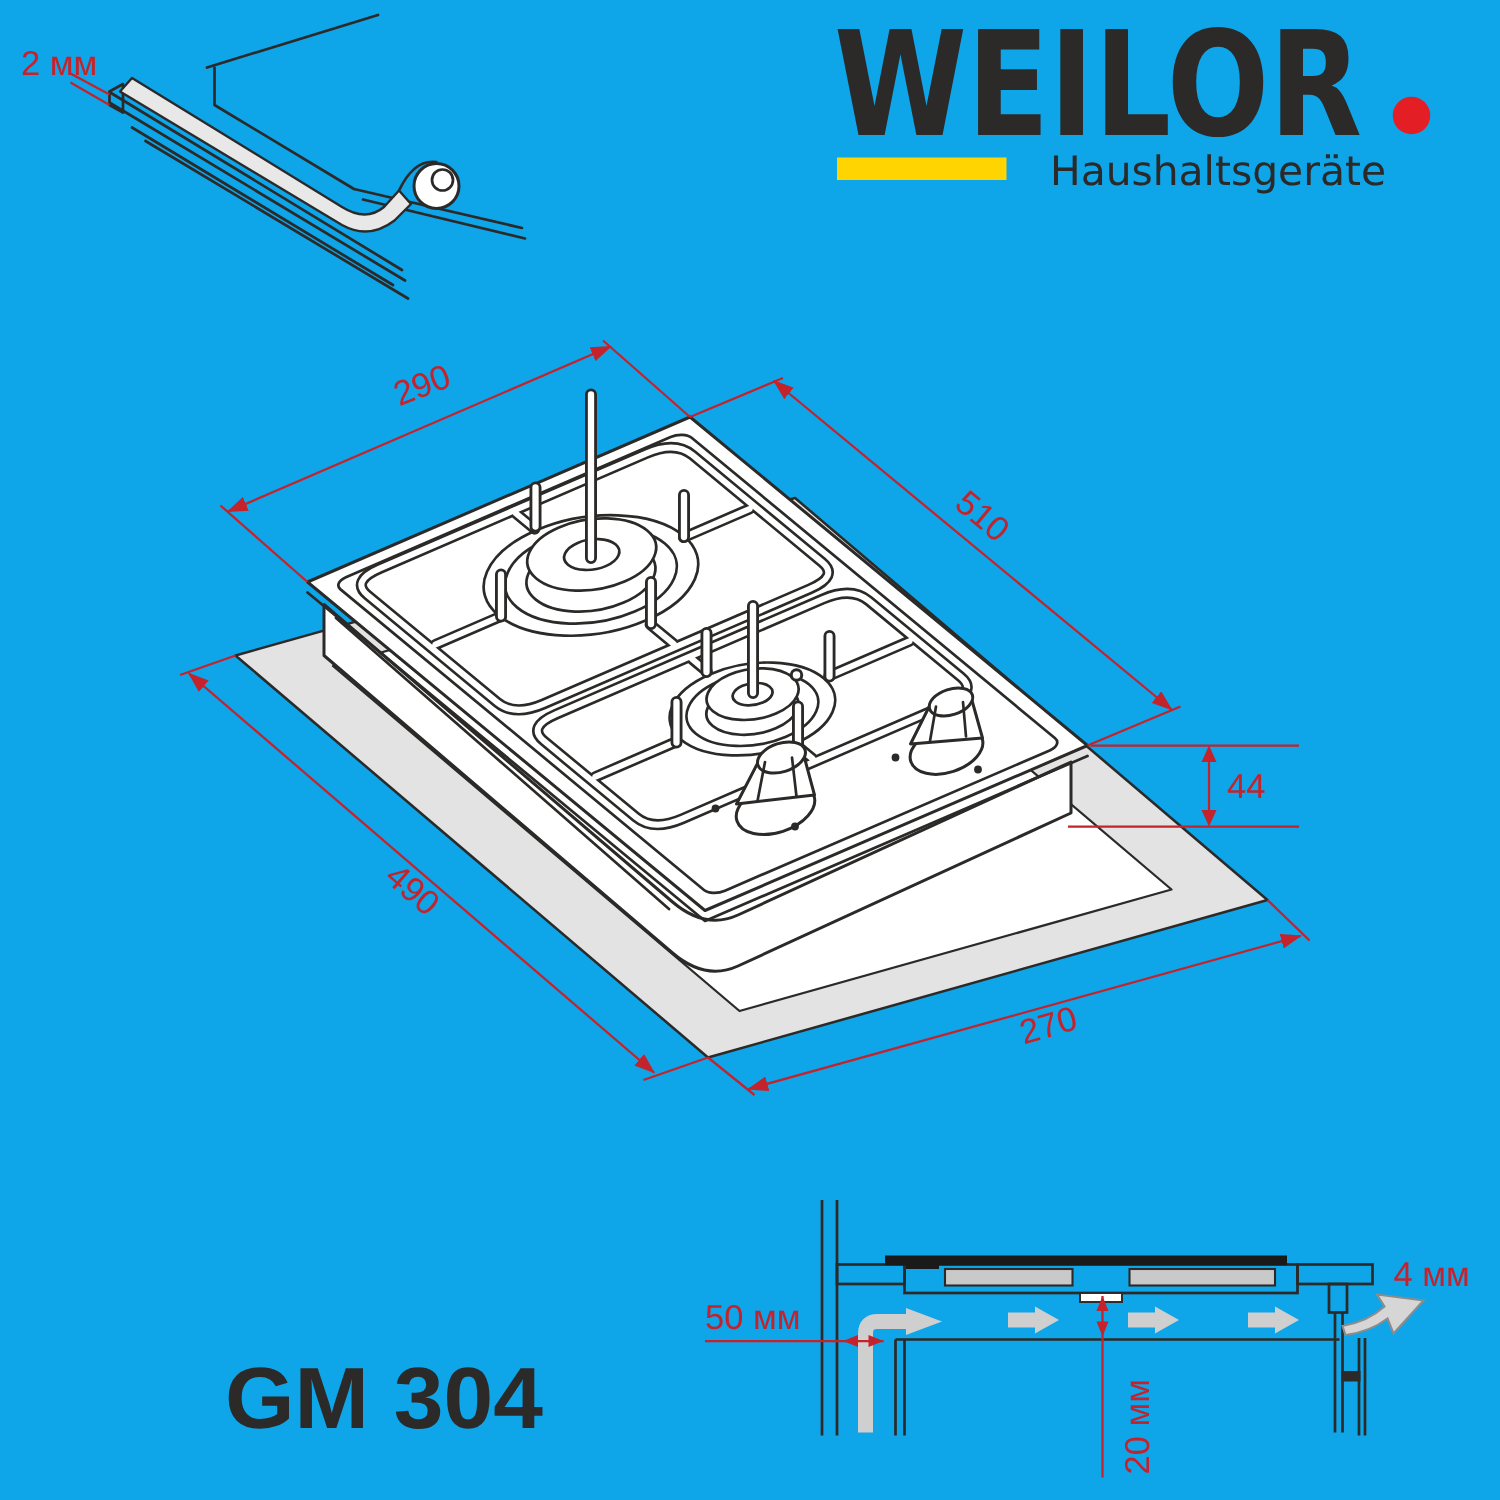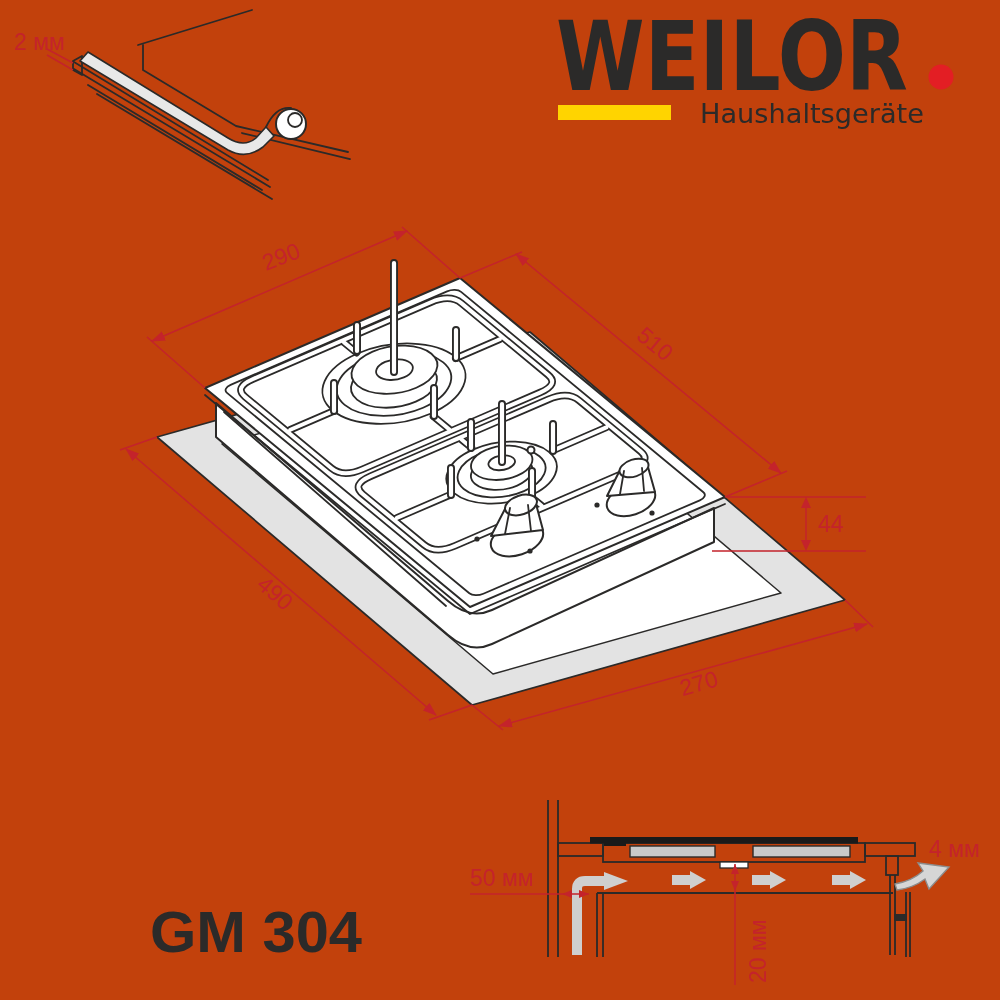--- a/index.html
+++ b/index.html
@@ -1,16 +1,16 @@
 <!DOCTYPE html>
 <html><head>
 <meta charset="utf-8">
 <style>
   html,body{margin:0;padding:0;background:#fff;}
-  .page{width:1000px;height:1000px;position:relative;background:#c2410c;overflow:hidden;}
+  .page{width:1000px;height:1000px;position:relative;background:#0ea5e9;overflow:hidden;}
   svg{display:block;}
   .ink{stroke:#2b2a29;fill:none;stroke-width:1.8;stroke-linecap:round;stroke-linejoin:round;}
   .fillw{fill:#ffffff;stroke:#2b2a29;stroke-width:2;stroke-linejoin:round;}
   .bar-o{stroke:#2b2a29;stroke-width:7.5;fill:none;stroke-linecap:round;stroke-linejoin:round;vector-effect:non-scaling-stroke;}
   .bar-i{stroke:#ffffff;stroke-width:4;fill:none;stroke-linecap:round;stroke-linejoin:round;vector-effect:non-scaling-stroke;}
   .ring{stroke:#2b2a29;stroke-width:1.8;fill:none;vector-effect:non-scaling-stroke;}
   .ringw{stroke:#2b2a29;stroke-width:1.8;fill:#ffffff;vector-effect:non-scaling-stroke;}
   .pin-o{stroke:#2b2a29;stroke-width:8;fill:none;stroke-linecap:round;}
   .pin-i{stroke:#ffffff;stroke-width:4.2;fill:none;stroke-linecap:round;}
   .dim{stroke:#c4232b;stroke-width:1.5;fill:none;}

